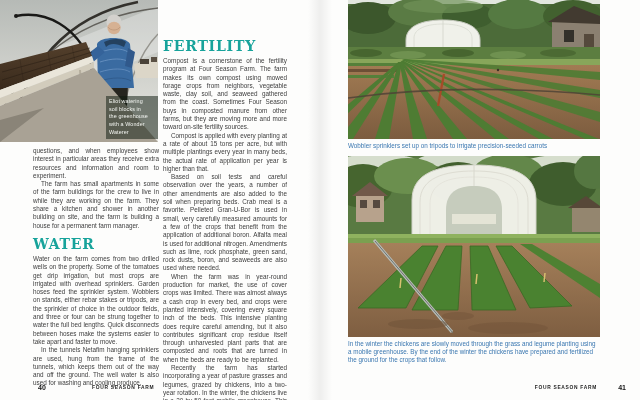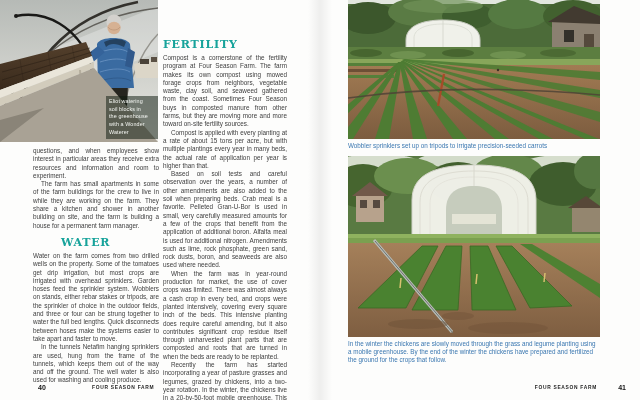--- a/index.html
+++ b/index.html
@@ -27,25 +27,25 @@
   .col { position:absolute; }
   .col-1 { left:33px; top:147px; width:126px; }
   .col-2 { left:163px; top:38px; width:124px; }
   .col p {
     font-size:6.35px; line-height:8.3px; color:#3e3e3e;
     text-align:justify; hyphens:auto;
   }
   .col p.ind { text-indent:8px; }
   h2.sec {
     font-family:"DejaVu Serif", serif; font-weight:bold;
-    font-size:11px; letter-spacing:0.8px;
+    font-size:14px; letter-spacing:0.8px;
     color:var(--heading-teal, #17a39b);
     margin:0 0 3px 0;
   }
-  .col-1 h2.sec { margin-top:6px;margin-left:28px; }
+  .col-1 h2.sec { margin-top:6px; }
 
   
   .photo-b { left:28px; top:0; width:252px; height:139px; }
   .photo-cap {
     position:absolute; left:28px; width:252px;
     font-size:6.3px; line-height:8px;
     color:var(--caption-blue, #3a77b0);
   }
   .cap-1 { top:142px; }
   .photo-c { left:28px; top:156px; width:252px; height:181px; }

